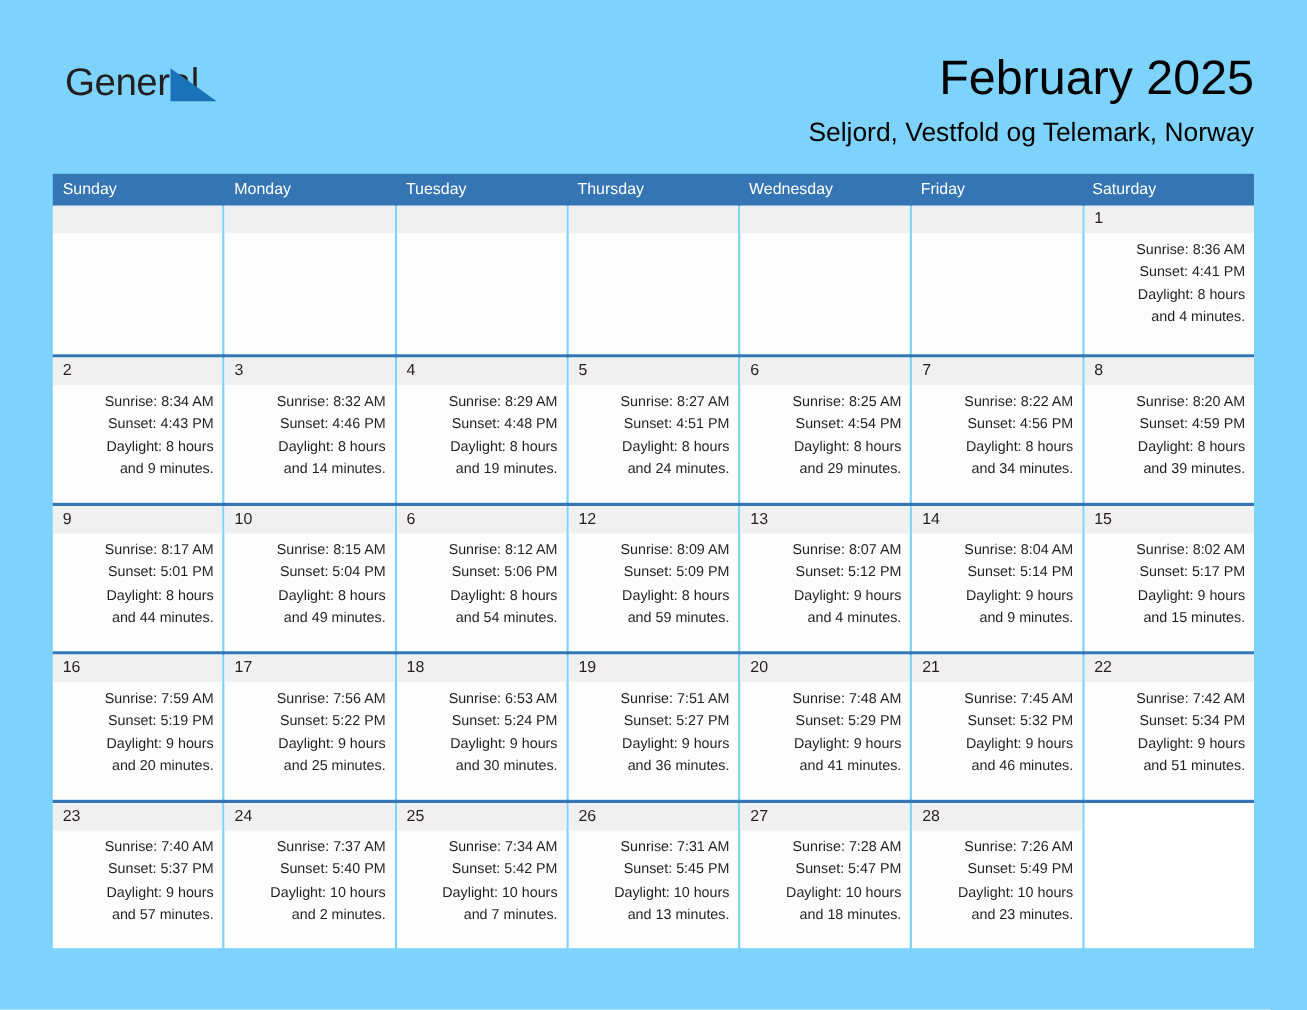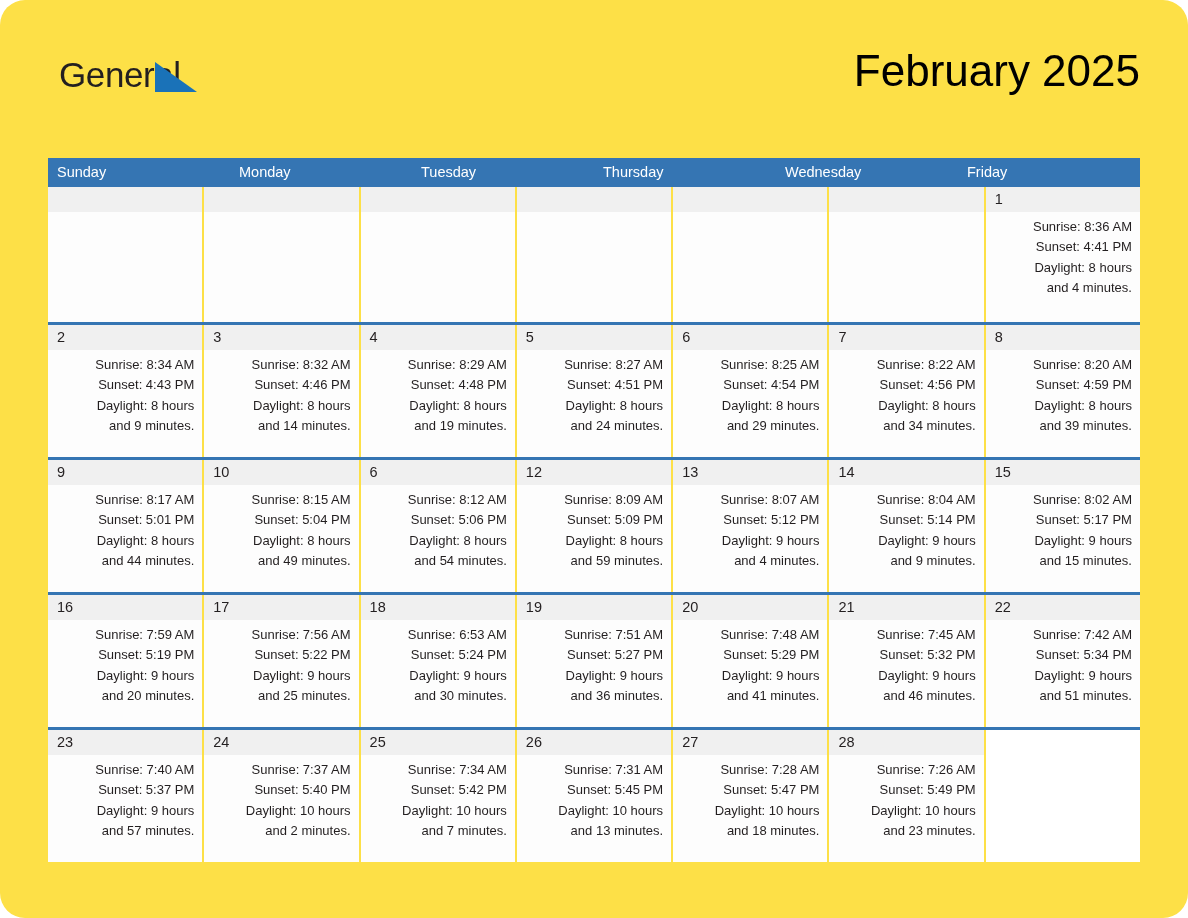--- a/index.html
+++ b/index.html
@@ -6,22 +6,21 @@
   html, body {
     width: 1188px;
     height: 918px;
     background: #ffffff;
     font-family: "Liberation Sans", sans-serif;
   }
   .page {
     width: 1188px;
     height: 918px;
     position: relative;
-    background: #fde047;
-    border-radius: 25px;
+    background: #7dd3fc;
   }
 
   
   .top {
     position: absolute;
     left: 48px;
     top: 40px;
     right: 48px;
     height: 110px;
   }
@@ -153,32 +152,34 @@
 
     <div class="logo">
       <div class="logo-row1">
         <span class="logo-general">General</span>
         <span class="logo-tri"></span>
       </div>
     </div>
 
     <div class="title-wrap">
       <div class="cal-title">February 2025</div>
+      <div class="cal-subtitle">Seljord, Vestfold og Telemark, Norway</div>
     </div>
 
   </div>
 
   <div class="calendar">
     <div class="weekhead" id="weekhead">
         <div class="wh">Sunday</div>
         <div class="wh">Monday</div>
         <div class="wh">Tuesday</div>
         <div class="wh">Thursday</div>
         <div class="wh">Wednesday</div>
         <div class="wh">Friday</div>
+        <div class="wh">Saturday</div>
       </div>
     <div id="weeks-container">
         <div class="week">
           <div class="cell blank">
             <div class="daynum"></div>
           </div>
           <div class="cell blank">
             <div class="daynum"></div>
           </div>
           <div class="cell blank">

